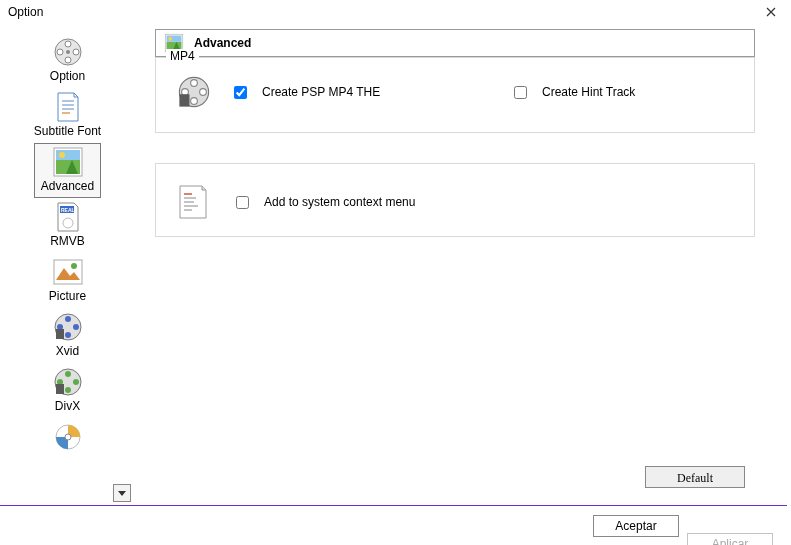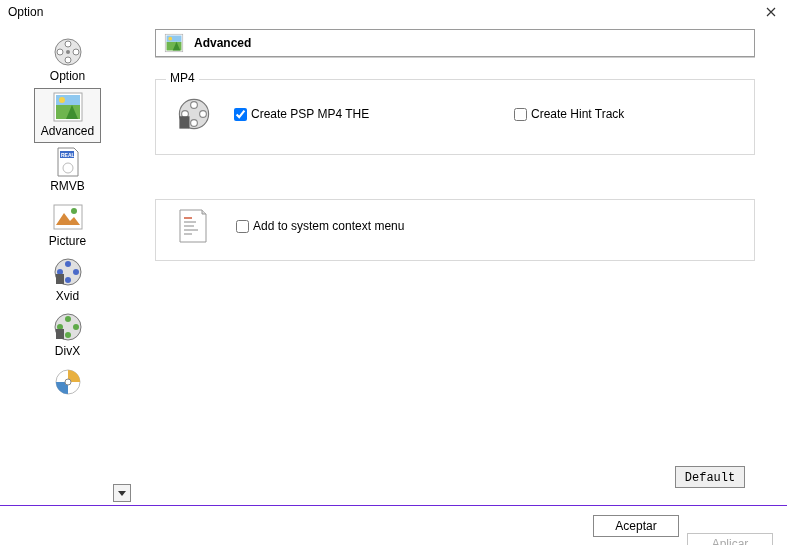--- a/index.html
+++ b/index.html
@@ -113,21 +113,20 @@
     display: flex;
     align-items: center;
     justify-content: center;
   }
   .header-title {
     font-weight: 600;
   }
 
   .group {
     border: 1px solid #d9d9d9;
-    margin-top: 22px;
     position: relative;
     padding: 16px 14px 22px 14px;
   }
   .group-legend {
     position: absolute;
     top: -9px;
     left: 10px;
     background: #fff;
     padding: 0 4px;
   }
@@ -137,48 +136,48 @@
   }
   .format-icon {
     width: 36px;
     height: 36px;
     margin-right: 22px;
     margin-left: 6px;
   }
   .chk-wrap {
     display: flex;
     align-items: center;
-    gap: 4px;
+    gap: 15px;
   }
   .chk-wrap input {
     width: 13px;
     height: 13px;
     margin: 0;
   }
   .chk-label { color: #000; }
 
   .note-icon {
     width: 30px;
     height: 36px;
     margin-right: 28px;
     margin-left: 8px;
   }
 
   .default-btn {
     position: absolute;
     right: 20px;
     bottom: 16px;
-    width: 70px;
+    width: 100px;
     height: 22px;
     border: 1px solid #888;
     background: #efefef;
     cursor: pointer;
     text-align: center;
     line-height: 20px;
-    font-family: Liberation Mono, monospace;
+    font-family: Liberation Serif, serif;
     font-size: 12px;
   }
 
   .footer {
     position: absolute;
     bottom: 0;
     left: 0;
     right: 4px;
     height: 40px;
     border-top: 1px solid #6d28d9;
@@ -228,20 +227,33 @@
             <circle cx="16" cy="8" r="3" fill="#fff" stroke="#888"></circle>
             <circle cx="24" cy="16" r="3" fill="#fff" stroke="#888"></circle>
             <circle cx="16" cy="24" r="3" fill="#fff" stroke="#888"></circle>
             <circle cx="8" cy="16" r="3" fill="#fff" stroke="#888"></circle>
             <circle cx="16" cy="16" r="2" fill="#888"></circle>
           </svg>
         </div>
         <span class="sidebar-item-label">Option</span>
       </div>
 
+      <div class="sidebar-item">
+        <div class="sidebar-icon">
+          <svg width="28" height="32" viewBox="0 0 28 32">
+            <path d="M4 2 H20 L24 6 V30 H4 Z" fill="#fff" stroke="#5a8ac6" stroke-width="1"></path>
+            <path d="M20 2 V6 H24" fill="none" stroke="#5a8ac6"></path>
+            <line x1="8" y1="10" x2="20" y2="10" stroke="#5a8ac6"></line>
+            <line x1="8" y1="14" x2="20" y2="14" stroke="#5a8ac6"></line>
+            <line x1="8" y1="18" x2="20" y2="18" stroke="#5a8ac6"></line>
+            <line x1="8" y1="22" x2="16" y2="22" stroke="#d06a00"></line>
+          </svg>
+        </div>
+        <span class="sidebar-item-label">Subtitle Font</span>
+      </div>
 
       <div class="sidebar-item selected">
         <div class="sidebar-icon">
           <svg width="32" height="32" viewBox="0 0 32 32">
             <rect x="2" y="2" width="28" height="28" fill="#fff" stroke="#aaa"></rect>
             <rect x="4" y="14" width="24" height="14" fill="#6fb54f"></rect>
             <rect x="4" y="4" width="24" height="10" fill="#8fc8ef"></rect>
             <circle cx="10" cy="9" r="3" fill="#f6d24a"></circle>
             <path d="M14 28 L20 14 L26 28 Z" fill="#3f8f2f"></path>
           </svg>
@@ -352,21 +364,21 @@
           <input type="checkbox" checked="" style="">
           <span class="chk-label">Create PSP MP4 THE</span>
         </div>
         <div class="chk-wrap">
           <input type="checkbox" style="">
           <span class="chk-label">Create Hint Track</span>
         </div>
       </div>
     </div>
 
-    <div class="group" style="margin-top:44px; padding-top:8px; padding-bottom:16px">
+    <div class="group" style="margin-top:30px; padding-top:20px; padding-bottom:16px">
       <div class="group-row">
         <div class="note-icon">
           <svg width="30" height="36" viewBox="0 0 30 36">
             <path d="M2 2 H24 L28 6 V34 H2 Z" fill="#fff" stroke="#999"></path>
             <path d="M24 2 V6 H28" fill="#ddd" stroke="#999"></path>
             <line x1="6" y1="10" x2="14" y2="10" stroke="#d05a3a" stroke-width="1.5"></line>
             <line x1="6" y1="14" x2="18" y2="14" stroke="#888"></line>
             <line x1="6" y1="18" x2="16" y2="18" stroke="#888"></line>
             <line x1="6" y1="22" x2="20" y2="22" stroke="#888"></line>
             <line x1="6" y1="26" x2="14" y2="26" stroke="#888"></line>

